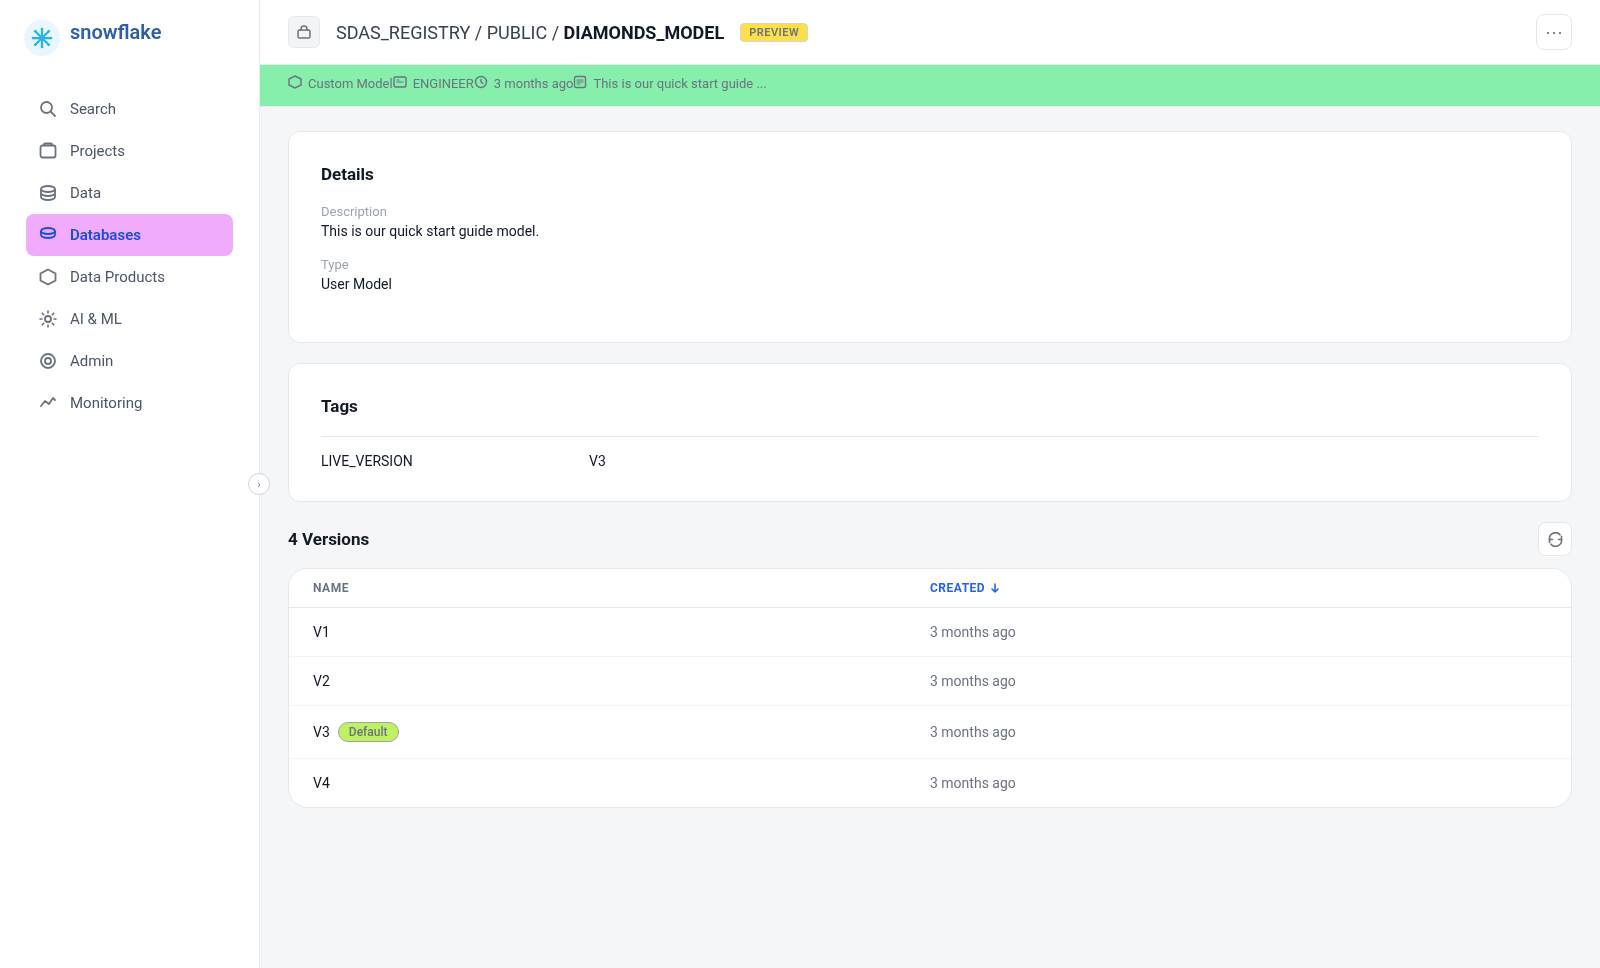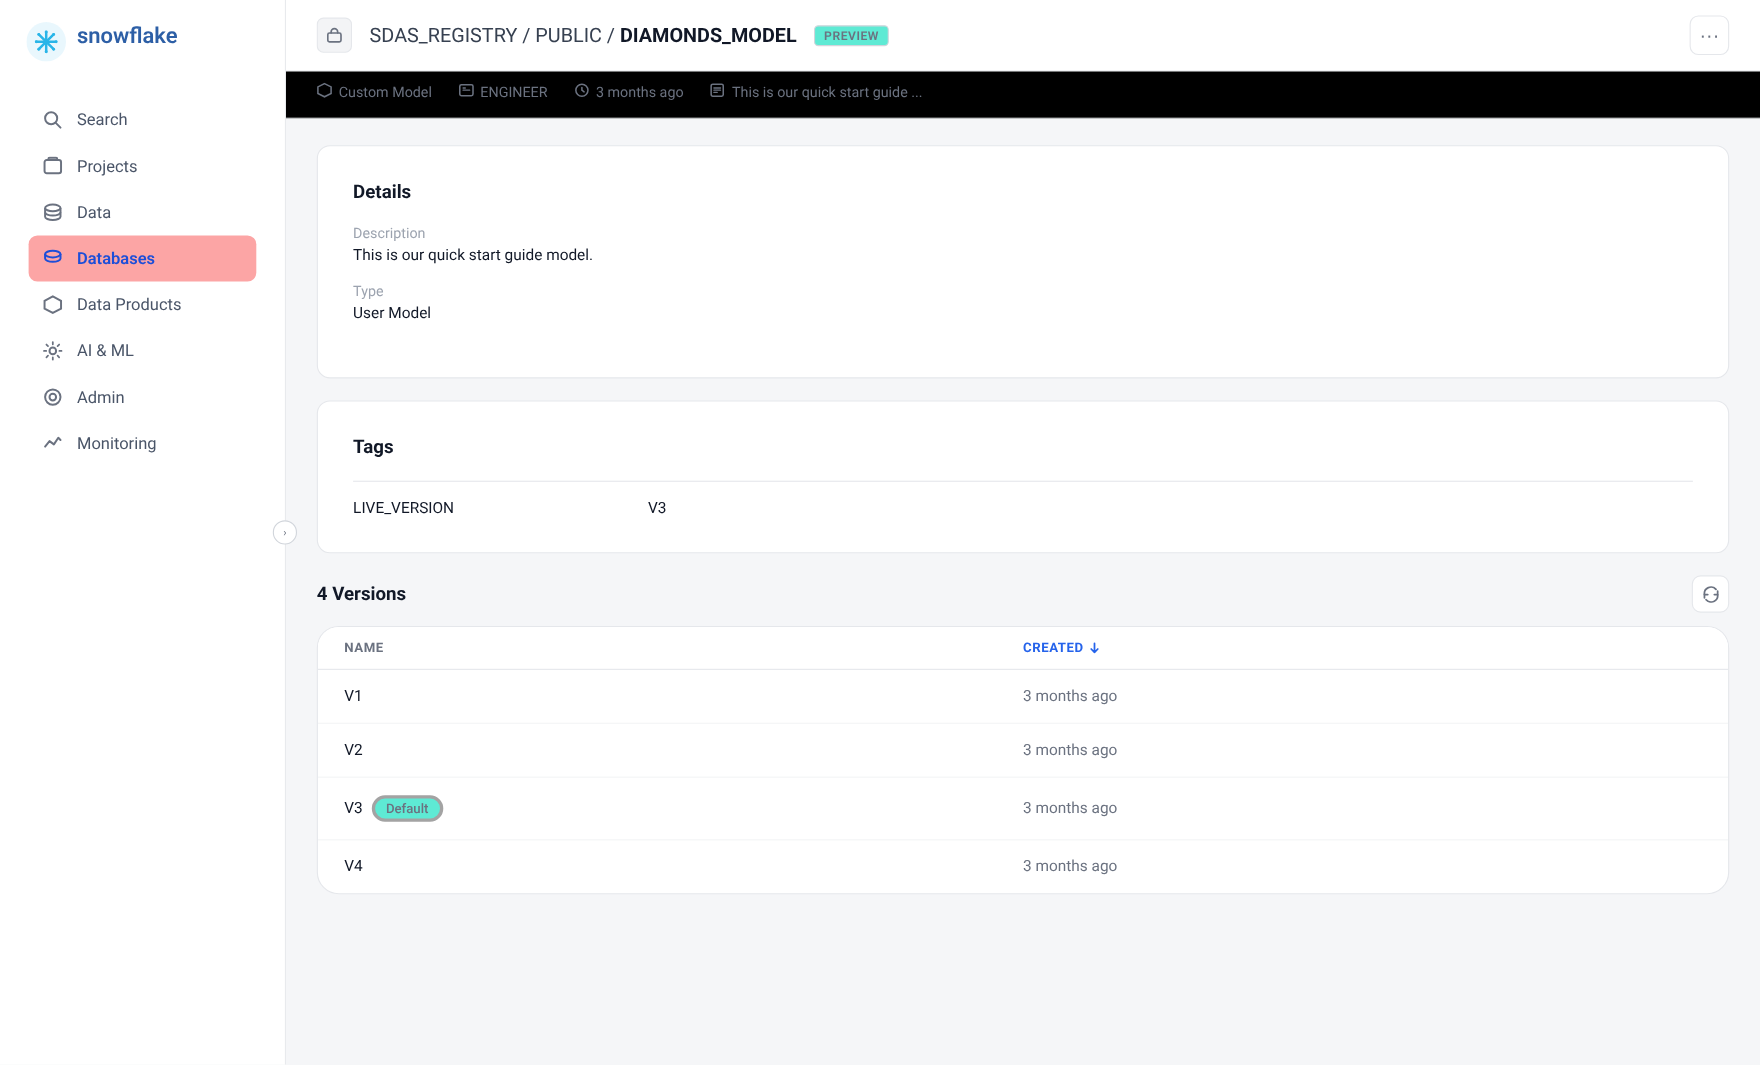--- a/index.html
+++ b/index.html
@@ -40,21 +40,21 @@
       display: flex;
       align-items: center;
       gap: 12px;
       padding: 11px 24px;
       cursor: pointer;
       color: #4a5568;
       font-size: 15px;
       border-radius: 0;
       transition: background 0.15s;
     }
-    .nav-item.active { background: #fca5a5; color: #1d4ed8; font-weight: 600; border-radius: 8px; margin: 0 12px; padding: 11px 12px; }
+    .nav-item.active { background: #f0abfc; color: #1d4ed8; font-weight: 600; border-radius: 8px; margin: 0 12px; padding: 11px 12px; }
     .nav-item .nav-icon { width: 20px; height: 20px; display: flex; align-items: center; justify-content: center; color: #6b7280; }
     .nav-item.active .nav-icon { color: #1d4ed8; }
 
     
     .sidebar-collapse {
       position: absolute;
       left: 248px;
       top: 50%;
       transform: translateY(-50%);
       width: 22px;
@@ -106,21 +106,21 @@
       justify-content: center;
       color: #6b7280;
       font-size: 14px;
     }
     .breadcrumb-text {
       font-size: 18px;
       color: #374151;
     }
     .breadcrumb-text span.bold { font-weight: 700; color: #111827; }
     .preview-badge {
-      background: #5eead4;
+      background: #fde047;
       border: 1px solid #d1d5db;
       border-radius: 4px;
       padding: 2px 8px;
       font-size: 11px;
       font-weight: 600;
       color: #6b7280;
       letter-spacing: 0.5px;
     }
     .header-menu {
       width: 36px;
@@ -131,25 +131,24 @@
       align-items: center;
       justify-content: center;
       cursor: pointer;
       font-size: 18px;
       color: #6b7280;
       background: #fff;
     }
 
     
     .meta-bar {
-      background: #000000;
+      background: #86efac;
       padding: 10px 28px 14px;
       display: flex;
       align-items: center;
-      gap: 24px;
       border-bottom: 1px solid #e8eaed;
     }
     .meta-item {
       display: flex;
       align-items: center;
       gap: 6px;
       font-size: 13px;
       color: #6b7280;
     }
     .meta-icon { font-size: 14px; }
@@ -272,22 +271,22 @@
     .table-row:last-child { border-bottom: none; }
     .table-cell {
       font-size: 14px;
       color: #111827;
       display: flex;
       align-items: center;
       gap: 8px;
     }
     .table-cell.muted { color: #6b7280; }
     .default-badge {
-      background: #5eead4;
-      border: 3px solid #a3a3a3;
+      background: #bef264;
+      border: 1px solid #a3a3a3;
       border-radius: 12px;
       padding: 2px 10px;
       font-size: 12px;
       color: #6b7280;
       font-weight: 500;
     }
 
     
     .content::-webkit-scrollbar { width: 6px; }
     .content::-webkit-scrollbar-track { background: transparent; }

